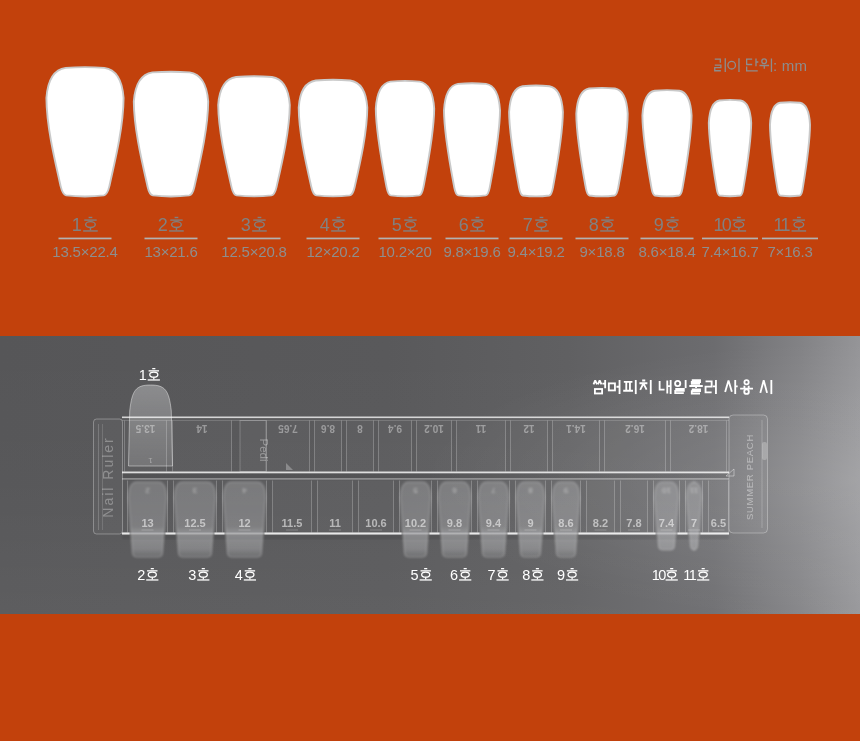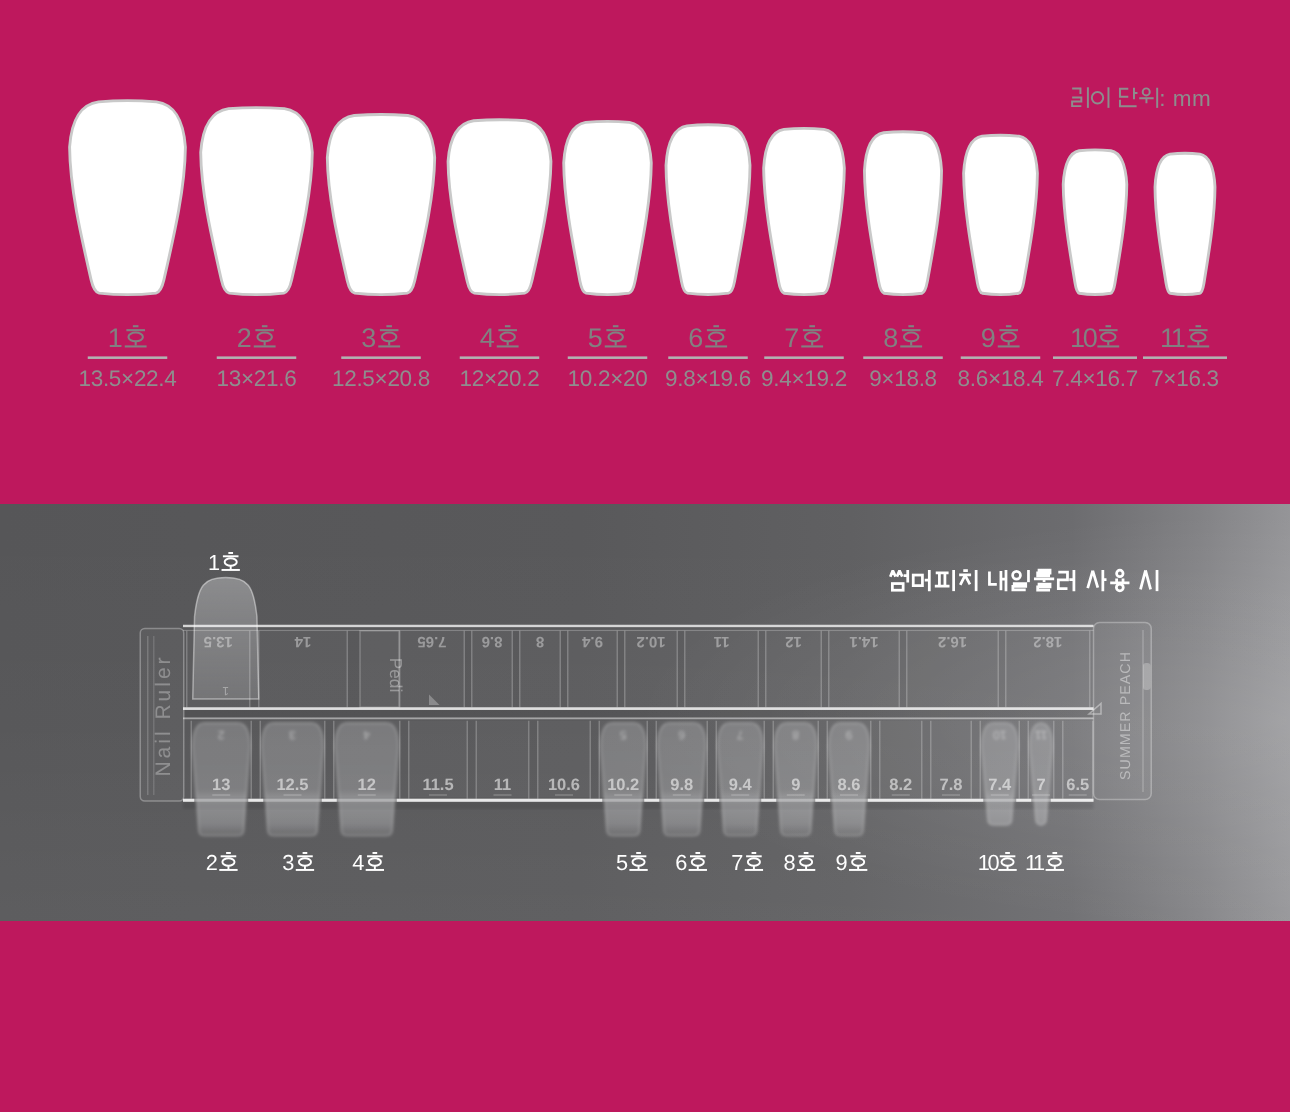--- a/index.html
+++ b/index.html
@@ -1,15 +1,15 @@
 <!DOCTYPE html>
 <html><head><meta charset="utf-8">
 <style>
 html,body{margin:0;padding:0;background:#ffffff}
-.page{position:relative;width:860px;height:741px;overflow:hidden;background:#be185d;font-family:"Liberation Sans",sans-serif}
+.page{position:relative;width:860px;height:741px;overflow:hidden;background:#c2410c;font-family:"Liberation Sans",sans-serif}
 </style></head>
 <body>
 
 <div class="page">
 
 <svg width="860" height="336" viewBox="0 0 860 336" style="position:absolute;left:0;top:0">
       <defs>
         <g id="g-ho">
           <path d="M38,5 H62"></path>
           <path d="M10,22 H90"></path>

